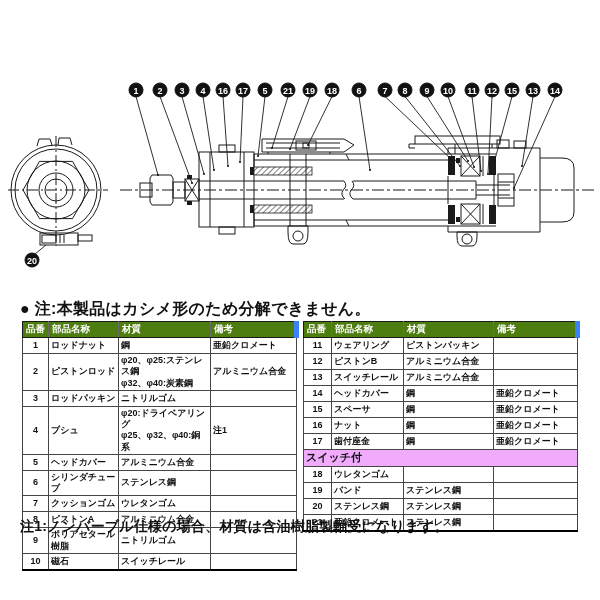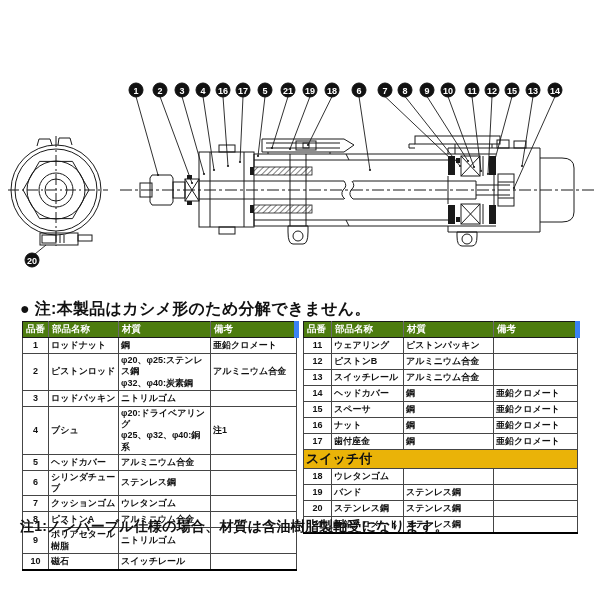--- a/index.html
+++ b/index.html
@@ -31,21 +31,21 @@
     text-align:left;padding:1px 3px;height:12px;border:1px solid #1a1a1a;
     border-right:1px solid #6a6a6a;
   }
   .parts-table th:last-child{border-right:5px solid #3b82f6;margin-top:48px;}
   .parts-table td{
     border:1px solid #454545;font-size:9px;font-weight:bold;line-height:1.25;
     padding:1px 2px;height:13px;white-space:pre-line;overflow:hidden;
     vertical-align:middle;
   }
   .parts-table td.cell-no{text-align:center;padding:1px 0;}
-  .parts-table td.band{background:#eab308;font-size:13px;font-weight:bold;}
+  .parts-table td.band{background:#f0abfc;font-size:11px;font-weight:bold;}
   
   .footnote{
     position:absolute;left:20px;top:518px;font-size:14px;font-weight:bold;
     letter-spacing:0.2px;
   }
 </style>
 </head>
 <body>
 
 <svg id="diagram" width="600" height="235" viewBox="0 70 600 235">

